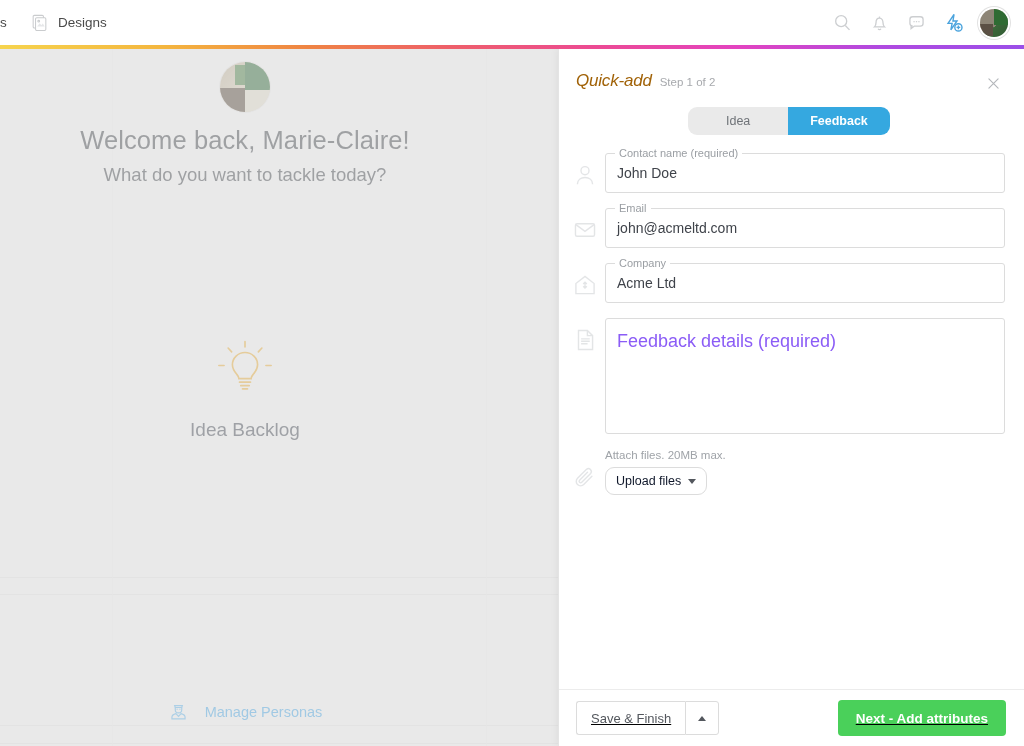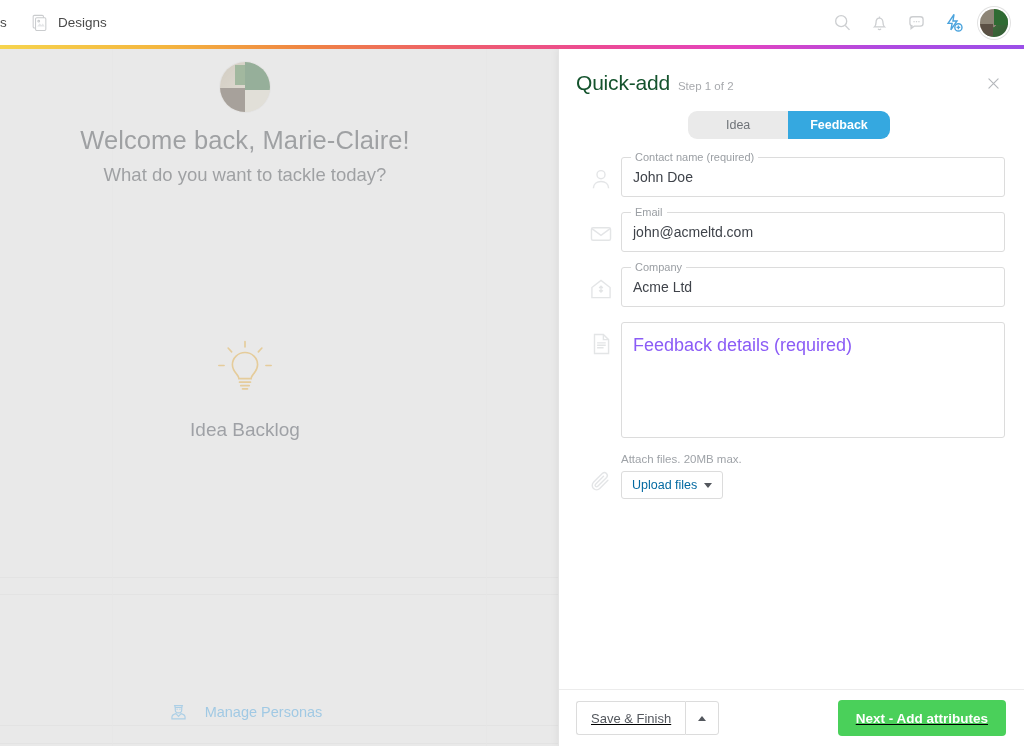--- a/index.html
+++ b/index.html
@@ -127,41 +127,41 @@
     background: #ffffff;
     border-left: 1px solid #e4e4e4;
     box-sizing: border-box;
     box-shadow: -2px 0 7px rgba(0,0,0,.045);
     display: flex; flex-direction: column;
   }
   .panel-head {
     position: relative; padding: 22px 22px 0 17px;
   }
   .panel-title-row { display: flex; align-items: baseline; }
-  .panel-title { font-size: 21px; color: #14532d; font-weight: 400; letter-spacing: -.2px; }
+  .panel-title { font-size: 17px; color: #a16207; font-weight: 400; letter-spacing: -.2px; font-style: italic; }
   .panel-step { margin-left: 8px; font-size: 11.5px; color: #a7a9ad; }
   .panel-close {
     position: absolute; right: 22px; top: 26px;
     width: 17px; height: 17px; cursor: pointer;
   }
 
   .seg-wrap { display: flex; justify-content: center; margin-top: 16px; }
   .seg {
     display: flex; border-radius: 9px; overflow: hidden;
     font-size: 12.5px;
   }
   .seg-btn {
     padding: 7px 22px; cursor: pointer; text-align: center;
     min-width: 40px; font-weight: 600;
   }
   .seg-btn.inactive { background: #eaeaea; color: #6f7378; font-weight: 400; padding-left:30px; padding-right:30px;}
   .seg-btn.active { background: #35a8e0; color: #ffffff; }
 
   
-  .form { padding: 18px 19px 0 29px; }
+  .form { padding: 18px 19px 0 13px; }
   .field-row { display: flex; align-items: flex-start; margin-bottom: 15px; }
   .field-icon {
     width: 26px; height: 26px; flex: 0 0 26px; margin-top: 9px; margin-right: 7px;
     opacity: .45;
   }
   .field-icon svg { width: 100%; height: 100%; display:block; }
   .fieldset {
     position: relative; flex: 1;
     border: 1px solid #dcdcdc; border-radius: 3px;
     padding: 0 11px;
@@ -175,22 +175,22 @@
     font-size: 11px; color: #9a9ea3; line-height: 12px;
   }
   .fvalue { font-size: 14px; color: #3f434a; }
   .fplace { font-size: 18px; color: #8b5cf6; }
 
   .attach-row { display: flex; align-items: flex-start; margin-top: 4px; }
   .attach-body { flex: 1; }
   .attach-label { font-size: 11.5px; color: #9fa3a8; margin-bottom: 6px; }
   .upload-btn {
     display: inline-flex; align-items: center; gap: 7px;
-    border: 1px solid #dcdcdc; border-radius: 3px;
-    padding: 6px 10px; font-size: 12.5px; color: #0369a1;
+    border: 1px solid #dcdcdc; border-radius: 9px;
+    padding: 6px 10px; font-size: 12.5px; color: #0f172a;
     background: #fff; cursor: pointer;
   }
   .caret-down {
     width: 0; height: 0; border-left: 4px solid transparent;
     border-right: 4px solid transparent; border-top: 5px solid #53575d;
   }
   .caret-up {
     width: 0; height: 0; border-left: 4px solid transparent;
     border-right: 4px solid transparent; border-bottom: 5px solid #53575d;
   }

